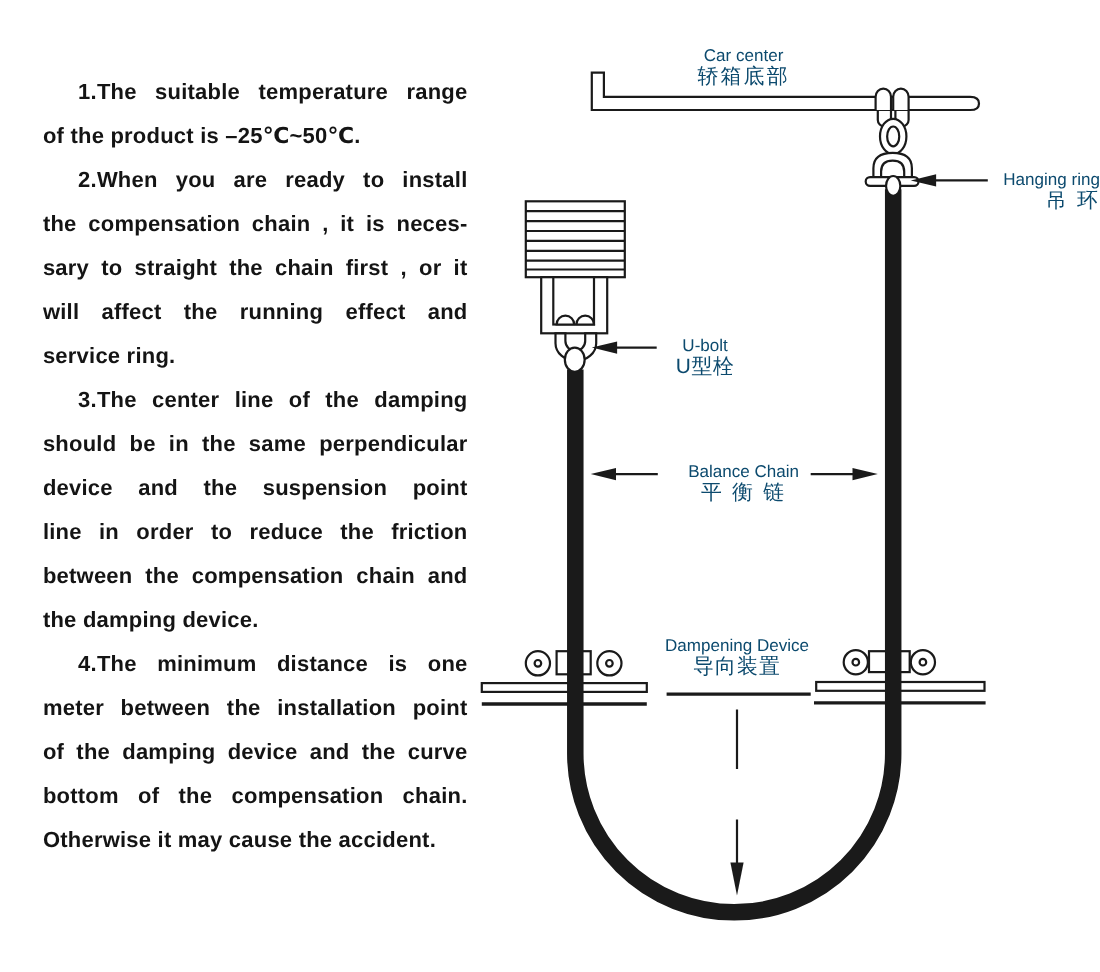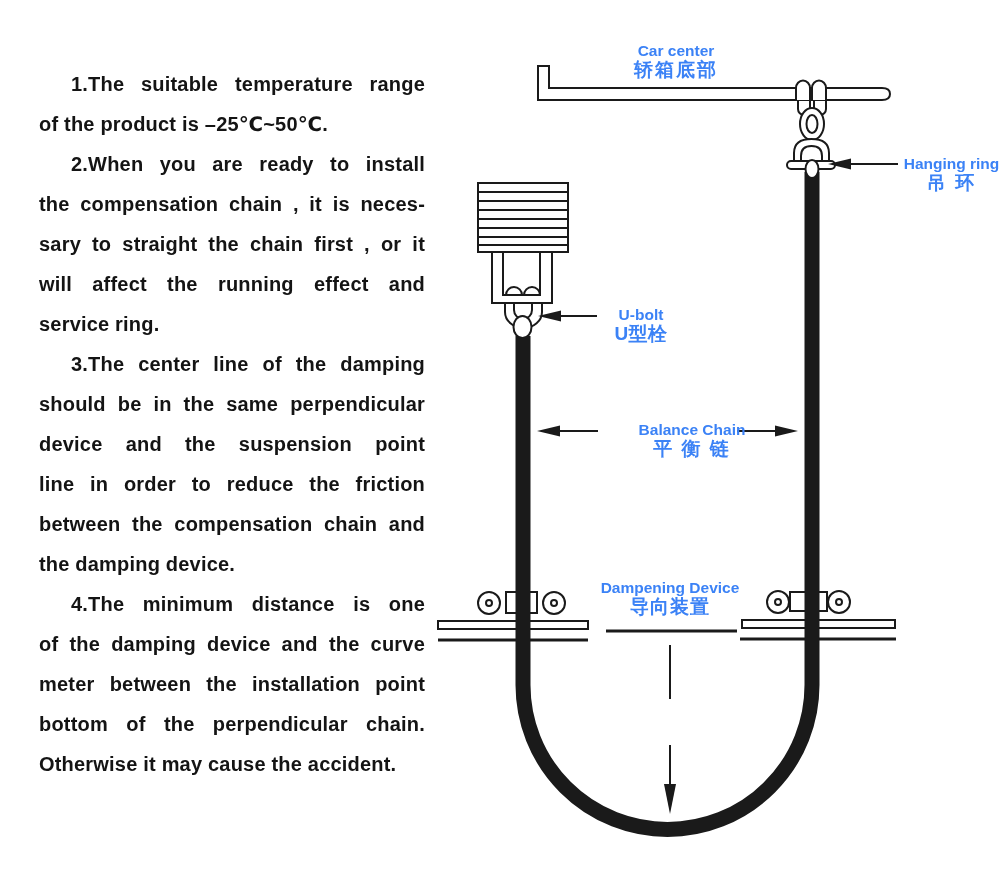--- a/index.html
+++ b/index.html
@@ -14,28 +14,28 @@
     font-size:20px; font-weight:bold; letter-spacing:0.2px; color:#141414;margin-left:33px;
   }
   .line {
     height:40px; line-height:40px; white-space:nowrap;
     text-align:justify; text-align-last:justify; -moz-text-align-last:justify;
   }
   .line.first { text-indent:32px; }
   .line.plast { text-align-last:left; -moz-text-align-last:left; }
   
   .diagram-svg { position:absolute; left:0; top:0; width:1000px; height:884px; }
-  .lbl { position:absolute; text-align:center; font-weight:700; color:#3b82f6; }
+  .lbl { position:absolute; text-align:center; font-weight:400; color:#0c4a6e; }
   .lbl .en { font-size:15.5px; line-height:19px; white-space:nowrap; }
   .lbl .zh { font-size:19px;  line-height:19px; letter-spacing:2px; white-space:nowrap; }
   #lbl-car-center   { left:596px; top:41px;  width:160px; }
-  #lbl-hanging-ring { left:903px; top:154px; width:97px; }
+  #lbl-hanging-ring { left:903px; top:154px; width:97px;text-align:right; }
   #lbl-u-bolt       { left:601px; top:305px; width:80px; text-align:center; }
   #lbl-u-bolt .zh   { letter-spacing:0.5px; }
-  #lbl-balance      { left:612px; top:420px; width:160px; }
+  #lbl-balance      { left:596px; top:420px; width:160px; }
   #lbl-dampening    { left:578px; top:578px; width:184px; }
   #lbl-dampening .zh{ letter-spacing:1px; }
   #lbl-allow        { left:608px; top:701px; width:120px; }
   #lbl-allow .zh    { letter-spacing:0.5px; }
   svg .ln   { stroke:#1a1a1a; stroke-width:2; fill:none; }
   svg .wfill{ stroke:#1a1a1a; stroke-width:2; fill:#ffffff; }
   svg .blk  { fill:#1a1a1a; stroke:none; }
 </style>
 </head>
 <body>
@@ -50,23 +50,23 @@
       <div class="line">sary to straight the chain first , or it</div>
       <div class="line">will affect the running effect and</div>
       <div class="line plast">service ring.</div>
       <div class="line first">3.The center line of the damping</div>
       <div class="line">should be in the same perpendicular</div>
       <div class="line">device and the suspension point</div>
       <div class="line">line in order to reduce the friction</div>
       <div class="line">between the compensation chain and</div>
       <div class="line plast">the damping device.</div>
       <div class="line first">4.The minimum distance is one</div>
+      <div class="line">meter between the installation point</div>
       <div class="line">of the damping device and the curve</div>
-      <div class="line">meter between the installation point</div>
-      <div class="line">bottom of the perpendicular chain.</div>
+      <div class="line">bottom of the compensation chain.</div>
       <div class="line plast">Otherwise it may cause the accident.</div>
     </div>
 
   <svg class="diagram-svg" viewBox="0 0 1000 884">
 
     <g>
       <path class="wfill" d="M538,66 L549,66 L549,88 L882,88 Q890,88 890,94 Q890,100 882,100 L538,100 Z"></path>
     </g>
 
     <g>

